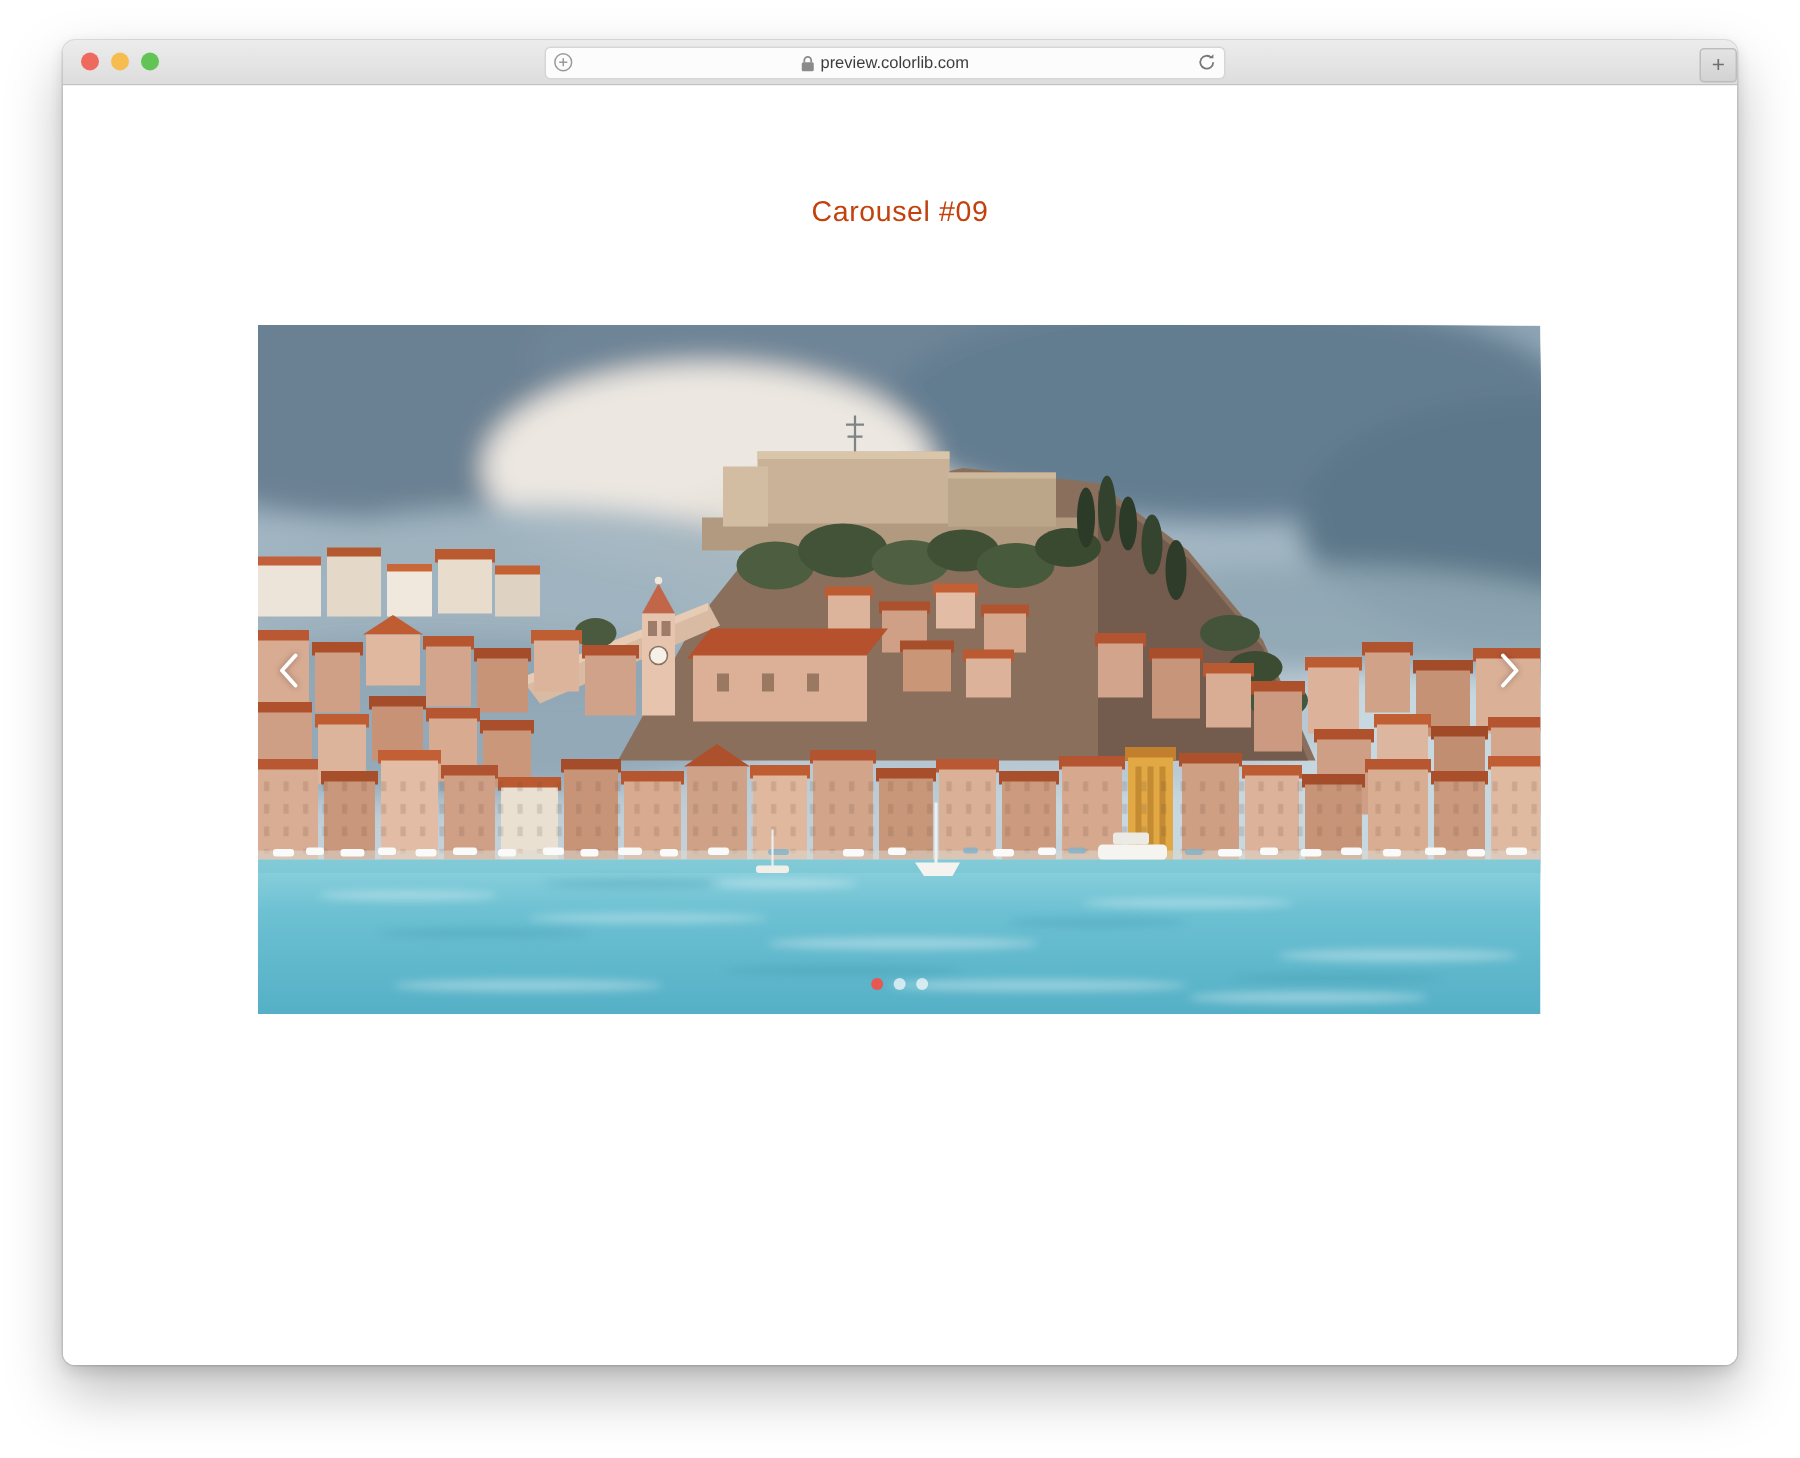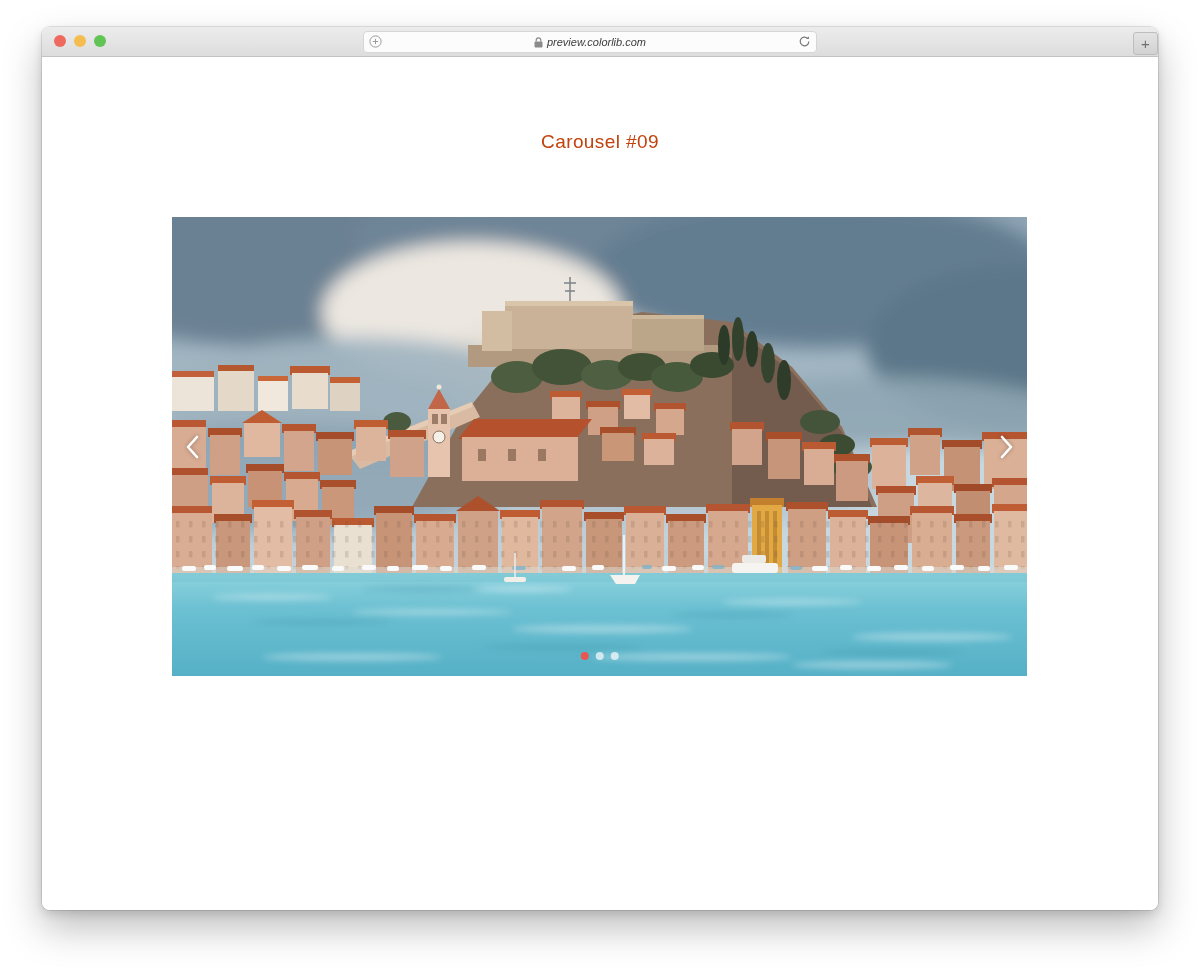--- a/index.html
+++ b/index.html
@@ -19,21 +19,21 @@
     border-bottom:1px solid #c3c3c3;
   }
   .traffic{position:absolute;left:12px;top:8px;display:flex;gap:8px;}
   .light{width:12px;height:12px;border-radius:50%;border:none;padding:0;cursor:default;}
   .url-field{
     position:absolute;left:321px;top:4px;width:452px;height:20px;
     background:#fcfcfc;border:1px solid #d6d6d6;border-radius:4px;
     display:flex;align-items:center;justify-content:center;
     font-size:11px;color:#3d3d3d;
   }
-  .url-center{display:flex;align-items:center;gap:4px;font-style:italic;}
+  .url-center{display:flex;align-items:center;gap:4px;}
   .reader-icon{position:absolute;left:5px;top:3px;width:13px;height:13px;}
   .refresh-icon{position:absolute;right:5px;top:3px;width:13px;height:13px;cursor:pointer;}
   .newtab{
     position:absolute;right:0px;top:5px;width:25px;height:23px;
     background:linear-gradient(#e3e3e3,#d2d2d2);
     border:1px solid #bdbdbd;border-radius:3px;
     color:#6f6f6f;font-size:15px;line-height:21px;text-align:center;padding:0;cursor:pointer;
     font-family:"Liberation Sans", sans-serif;
   }
   

